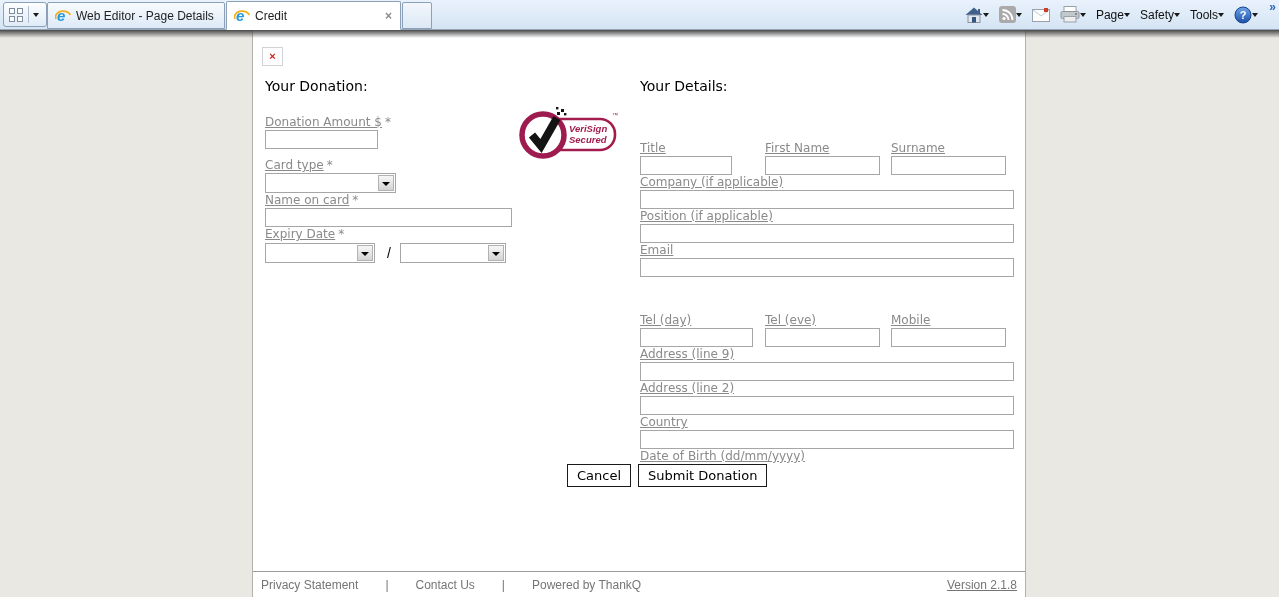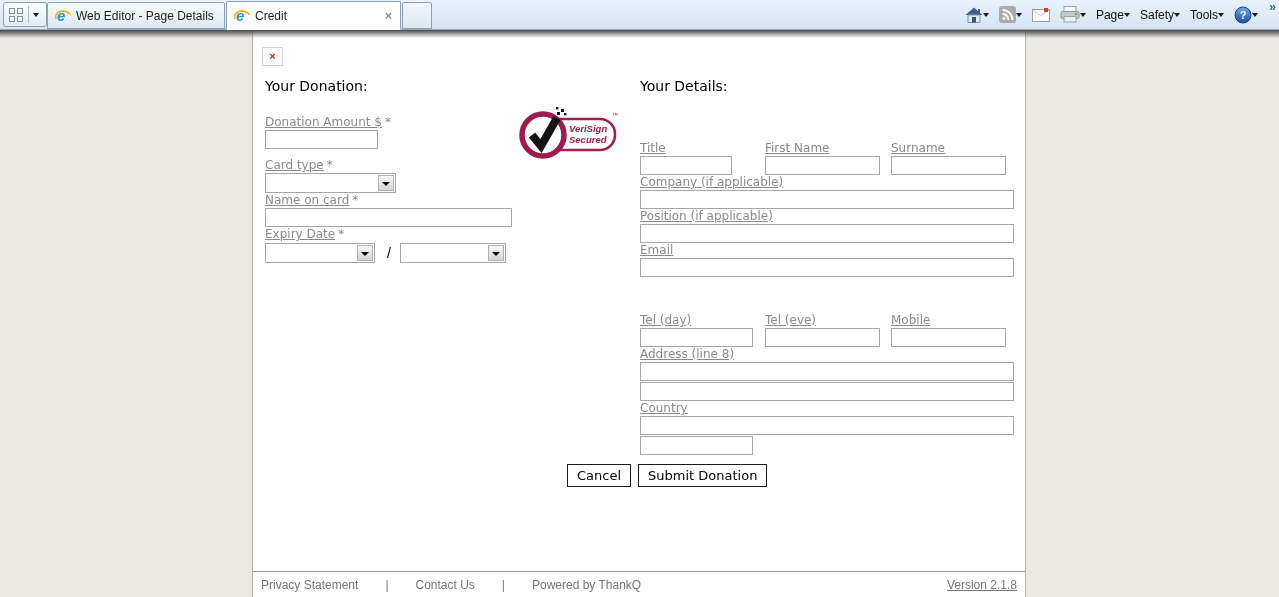--- a/index.html
+++ b/index.html
@@ -283,35 +283,37 @@
           <div class="lblrow"><span class="lbl">Tel (eve)</span></div>
           <input class="txt w115" type="text" style="">
         </div>
         <div class="f3">
           <div class="lblrow"><span class="lbl">Mobile</span></div>
           <input class="txt w115" type="text" style="">
         </div>
       </div>
 
       <div class="grp">
-        <div class="lblrow"><span class="lbl">Address (line 8)</span></div>
-        <input class="txt" type="text" style="">
-      </div>
-
-      <div class="grp">
+        <div class="lblrow"><span class="lbl">Address (line 9)</span></div>
+        <input class="txt" type="text" style="">
+      </div>
+
+      <div class="grp">
+        <div class="lblrow"><span class="lbl">Address (line 2)</span></div>
         <input class="txt" type="text" style="">
       </div>
 
 
       <div class="grp">
         <div class="lblrow"><span class="lbl">Country</span></div>
         <input class="txt" type="text" style="">
       </div>
 
       <div class="grp">
+        <div class="lblrow"><span class="lbl">Date of Birth (dd/mm/yyyy)</span></div>
         <input class="txt w113" type="text" style="">
       </div>
     </div>
 
     <div class="btnrow">
       <button class="pushbtn">Cancel</button>
       <button class="pushbtn">Submit Donation</button>
     </div>
 
     <div class="footline"></div>

